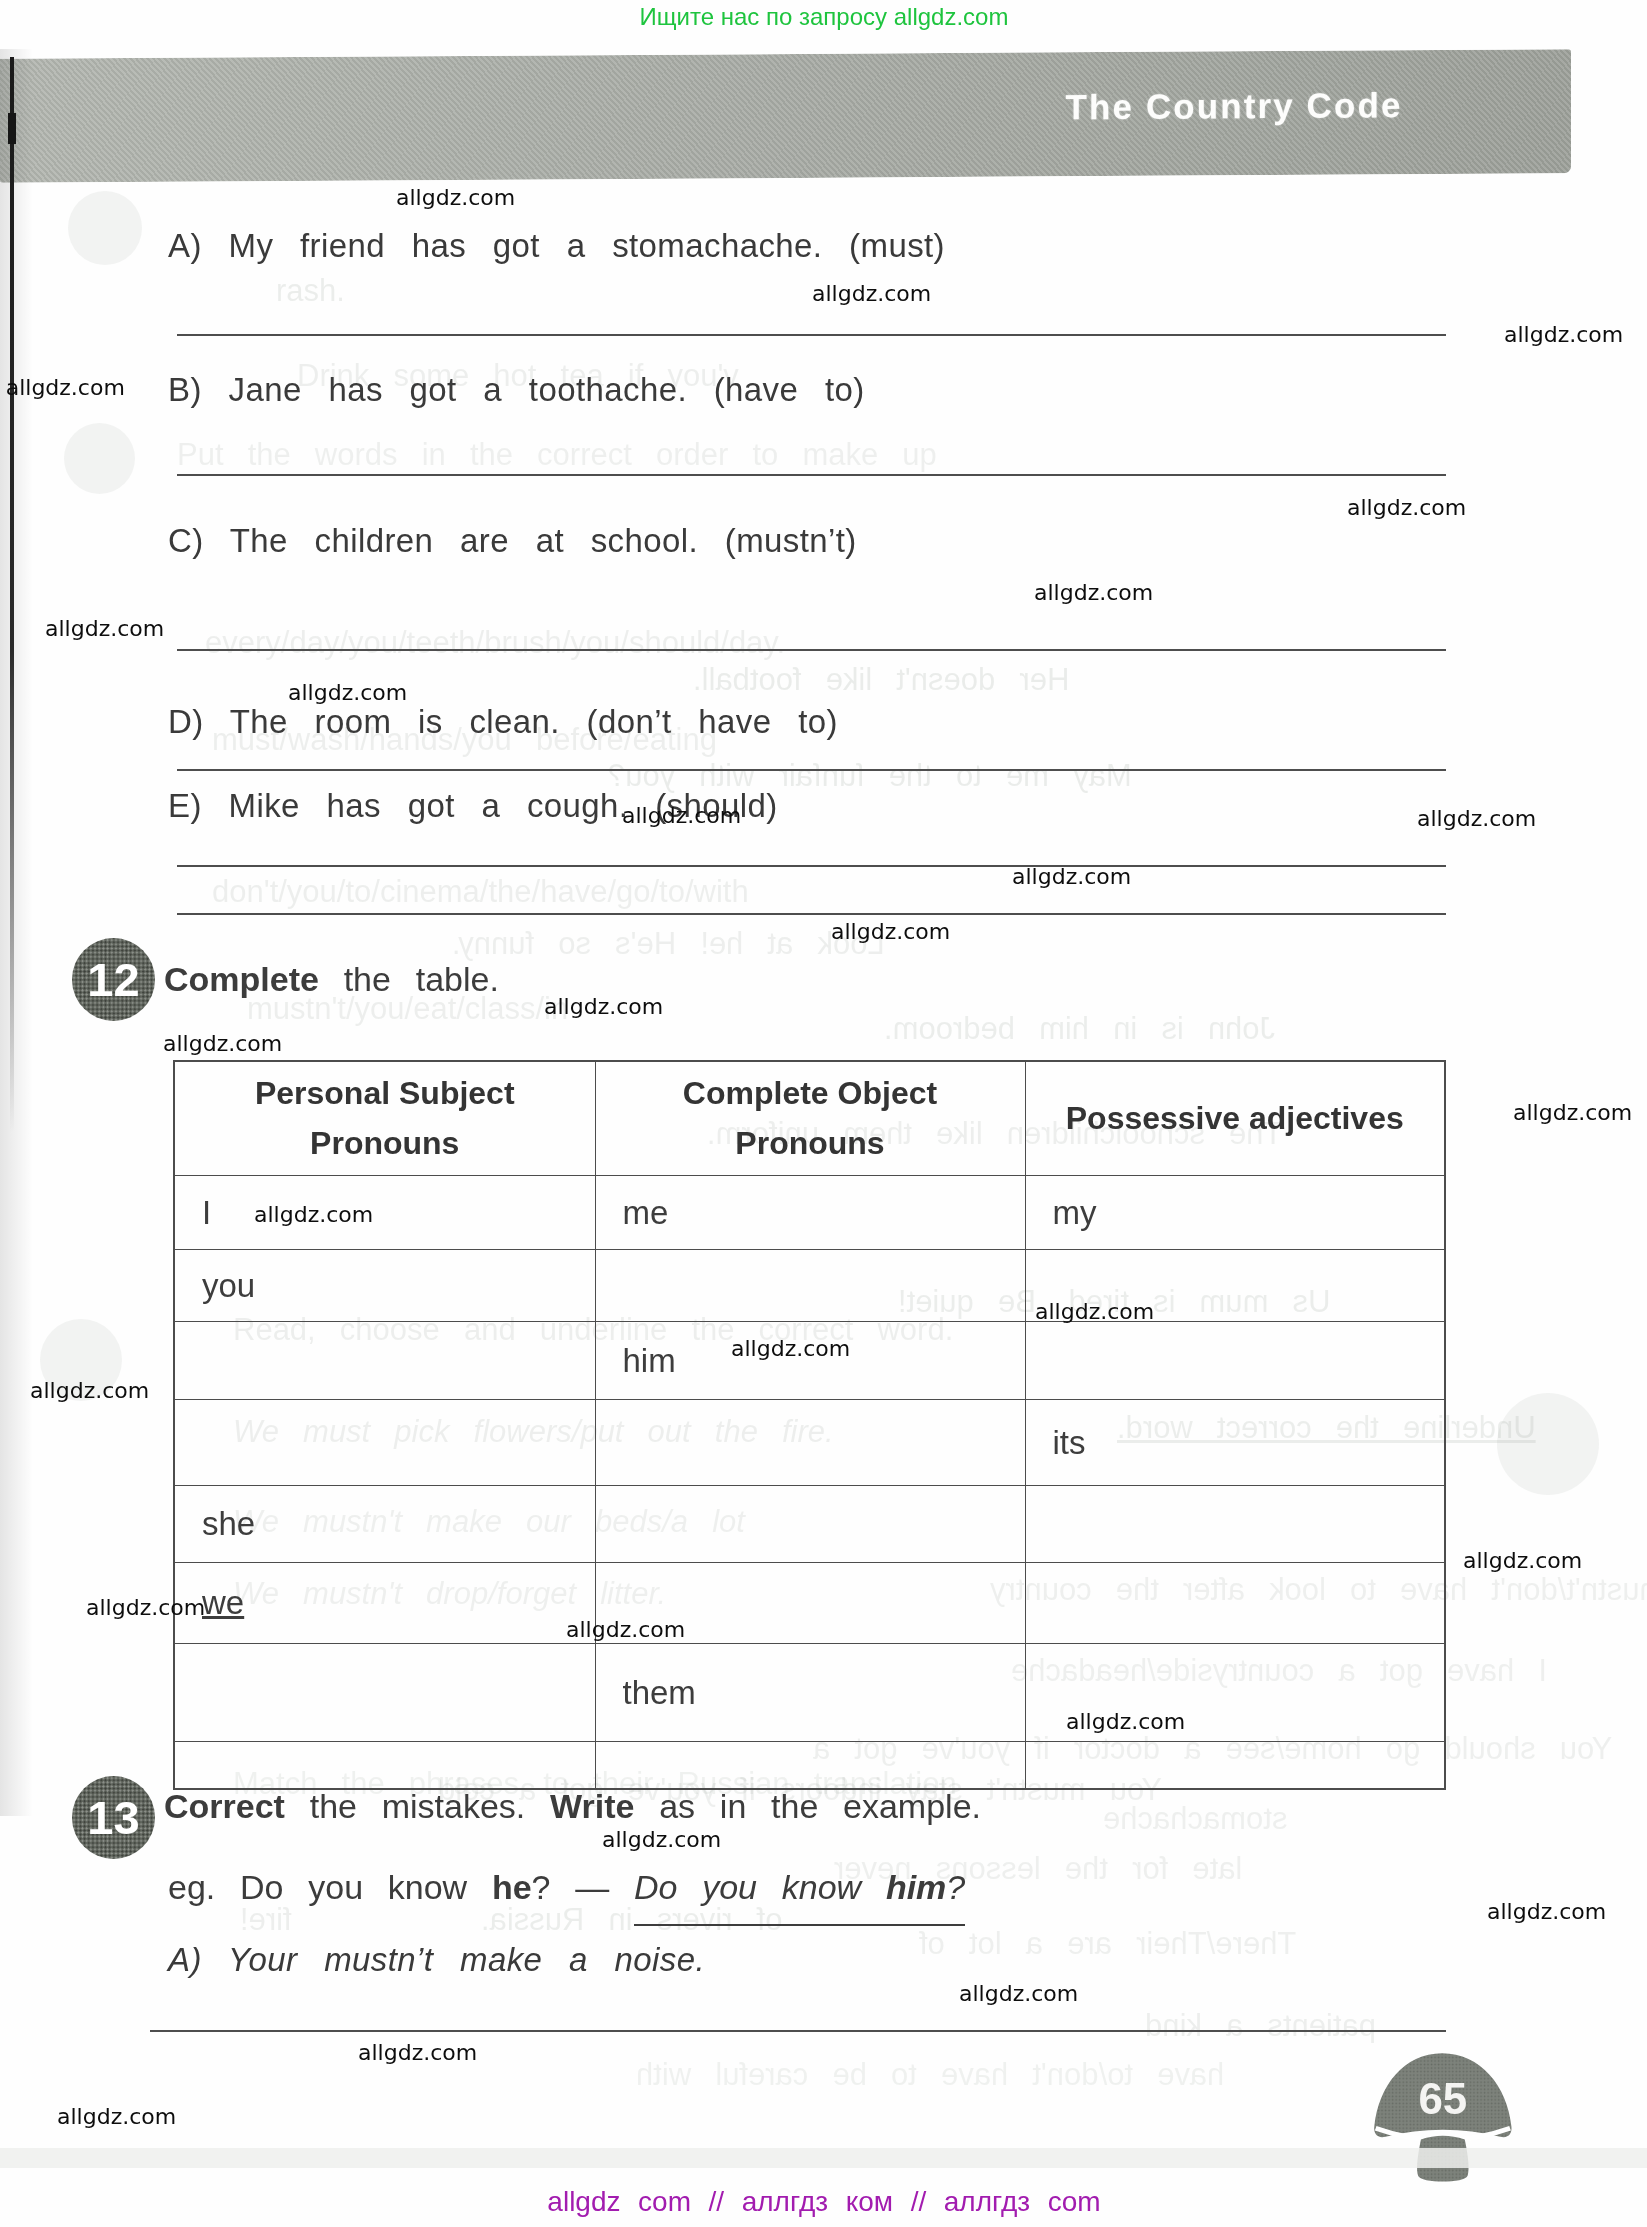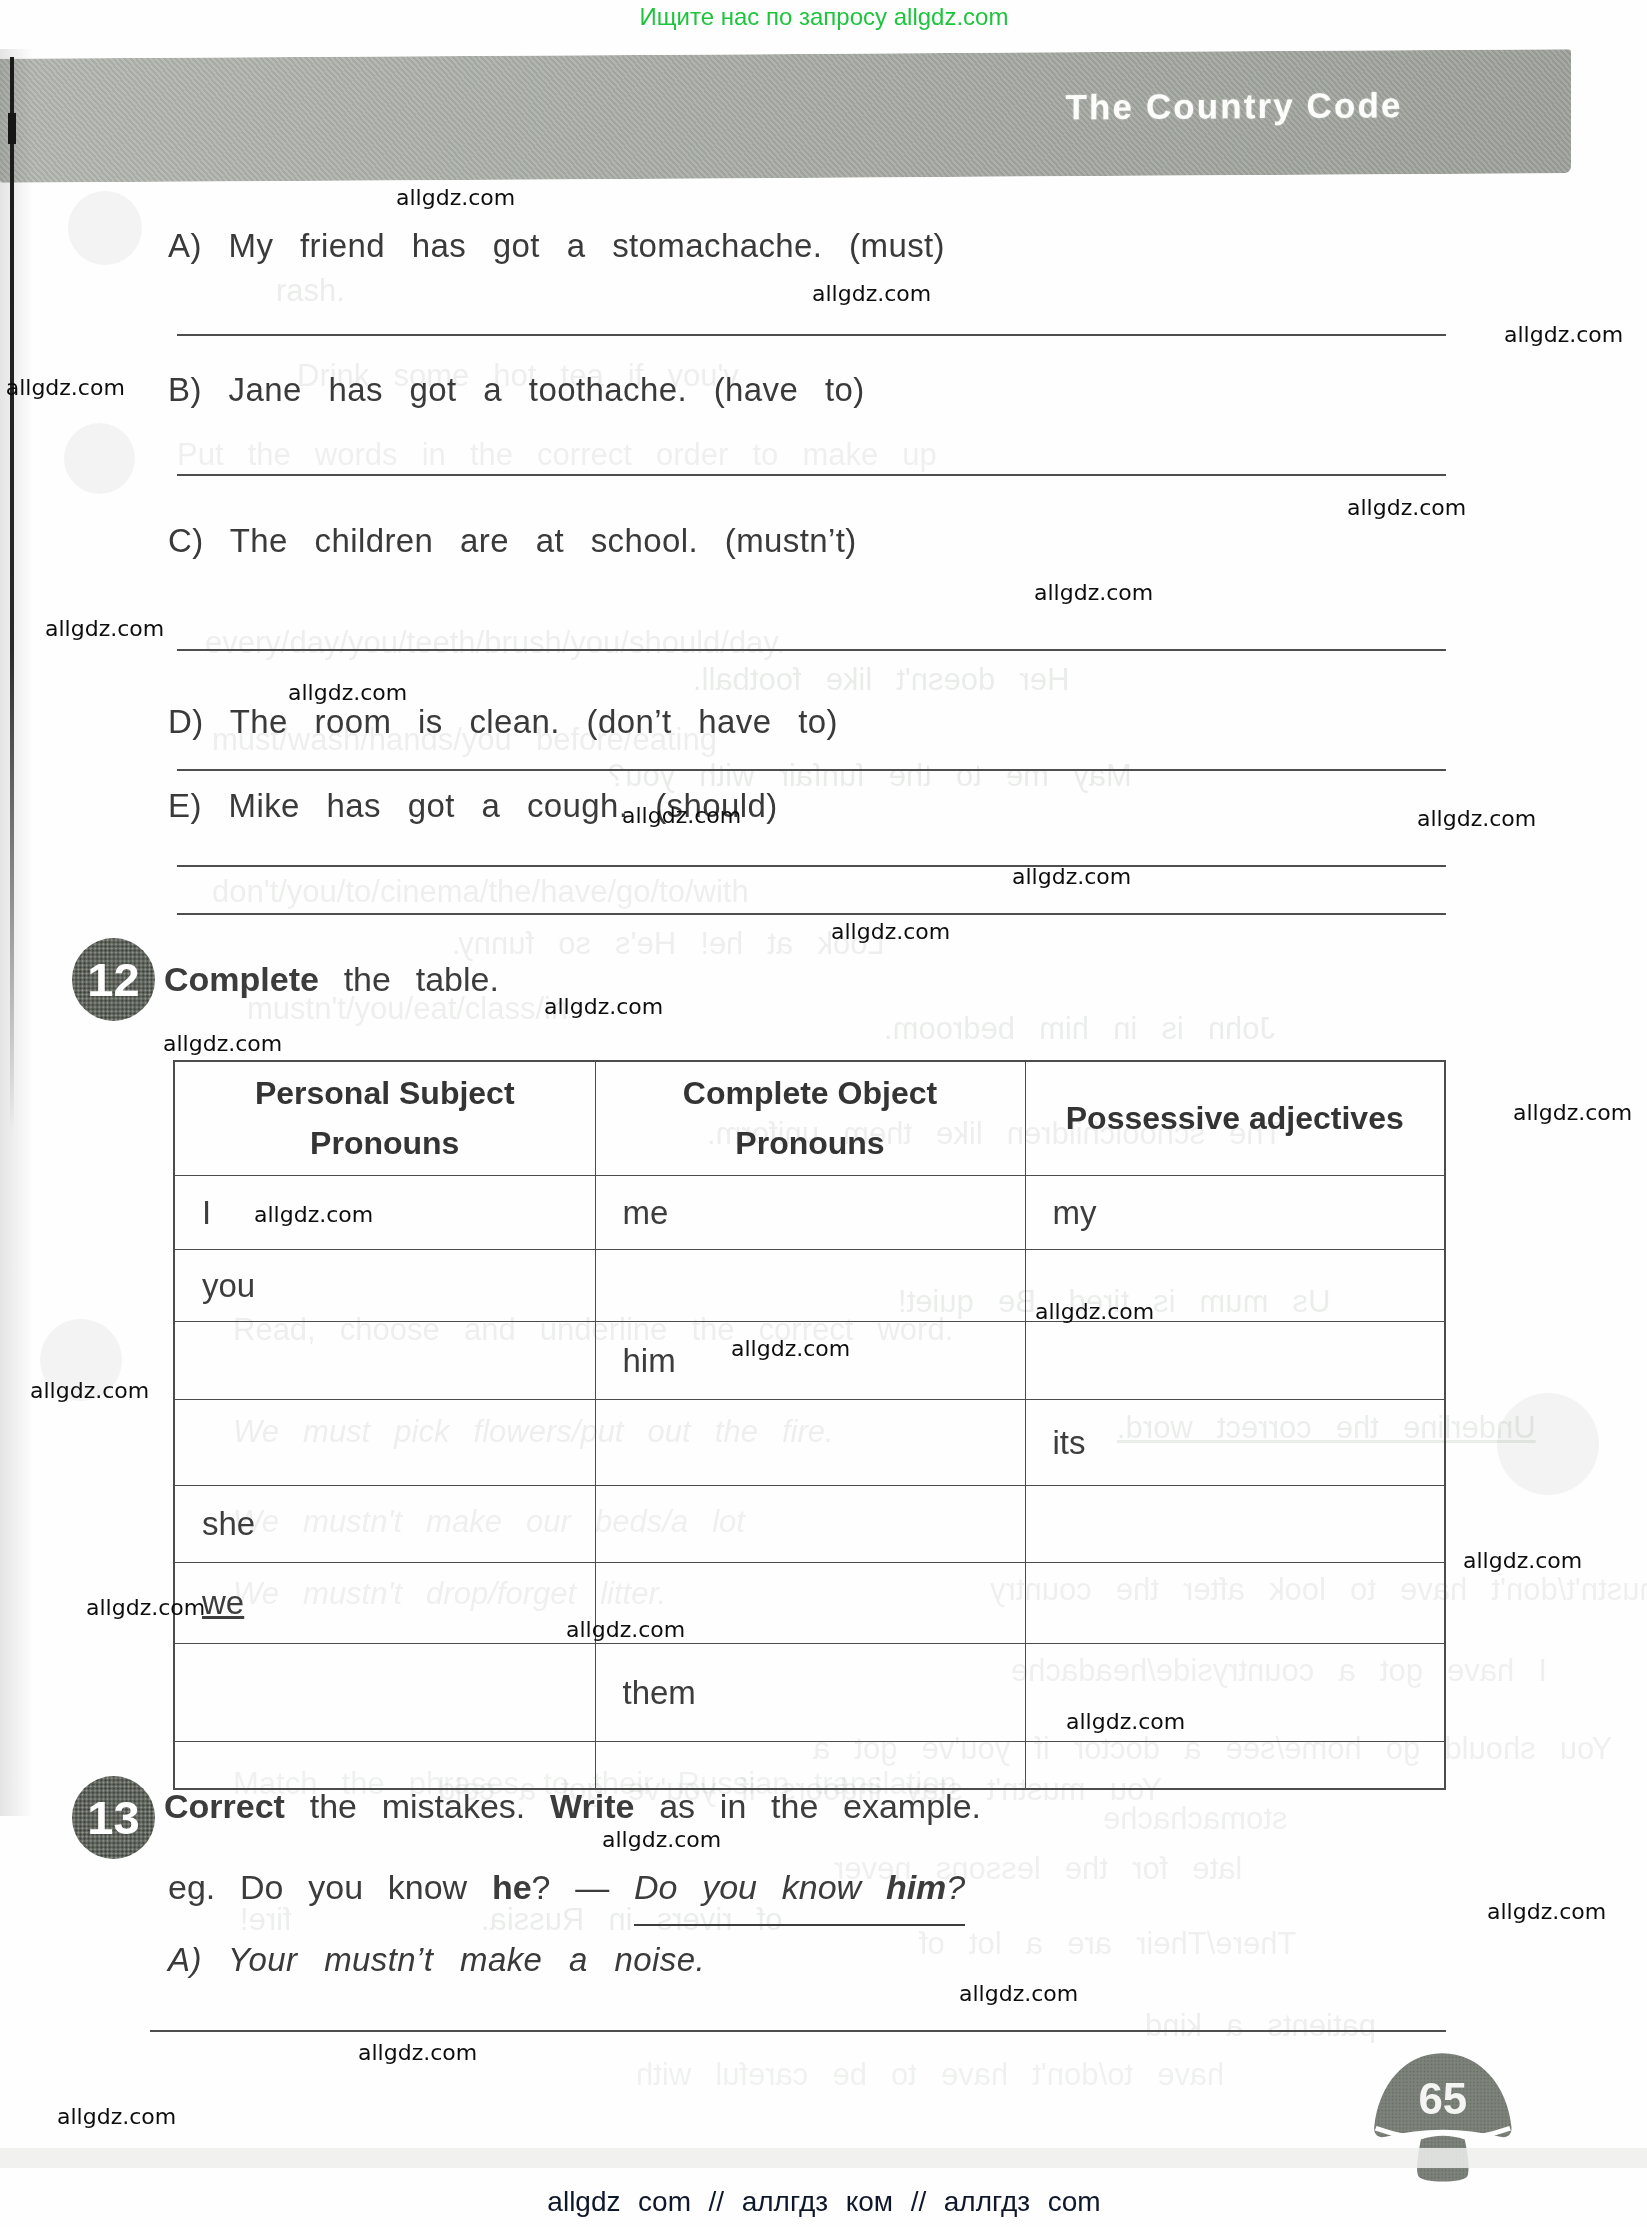--- a/index.html
+++ b/index.html
@@ -46,21 +46,21 @@
   .ptable td{font-size:33px;color:#3d3d3d;padding-left:27px;vertical-align:middle;}
   .wm{position:absolute;font-size:22px;color:#0d0d0d;white-space:nowrap;
         font-family:"DejaVu Sans",sans-serif;}
   .ghost{position:absolute;color:#7e8d80;white-space:nowrap;word-spacing:.5em;}
   .ghost.m{transform:scaleX(-1);}
   .ghost.i{font-style:italic;}
   .ghost.u{text-decoration:underline;}
   .ghost-circle{position:absolute;border-radius:50%;background:#8a988c;opacity:.10;}
   .smudge{position:absolute;left:0;top:2148px;width:100%;height:20px;background:#eef0ed;opacity:.85;}
   .footer-wm{position:absolute;left:0;top:2186px;width:100%;text-align:center;
-        font-size:28px;color:#0f172a;word-spacing:.35em;}
+        font-size:28px;color:#a21caf;word-spacing:.35em;}
   .mushroom{position:absolute;left:1370px;top:2049px;}
 </style>
 </head>
 <body>
 
 <div class="page">
   <div class="promo-top">Ищите нас по запросу allgdz.com</div>
 
   <div class="banner">
     <span class="banner-title">The Country Code</span>

